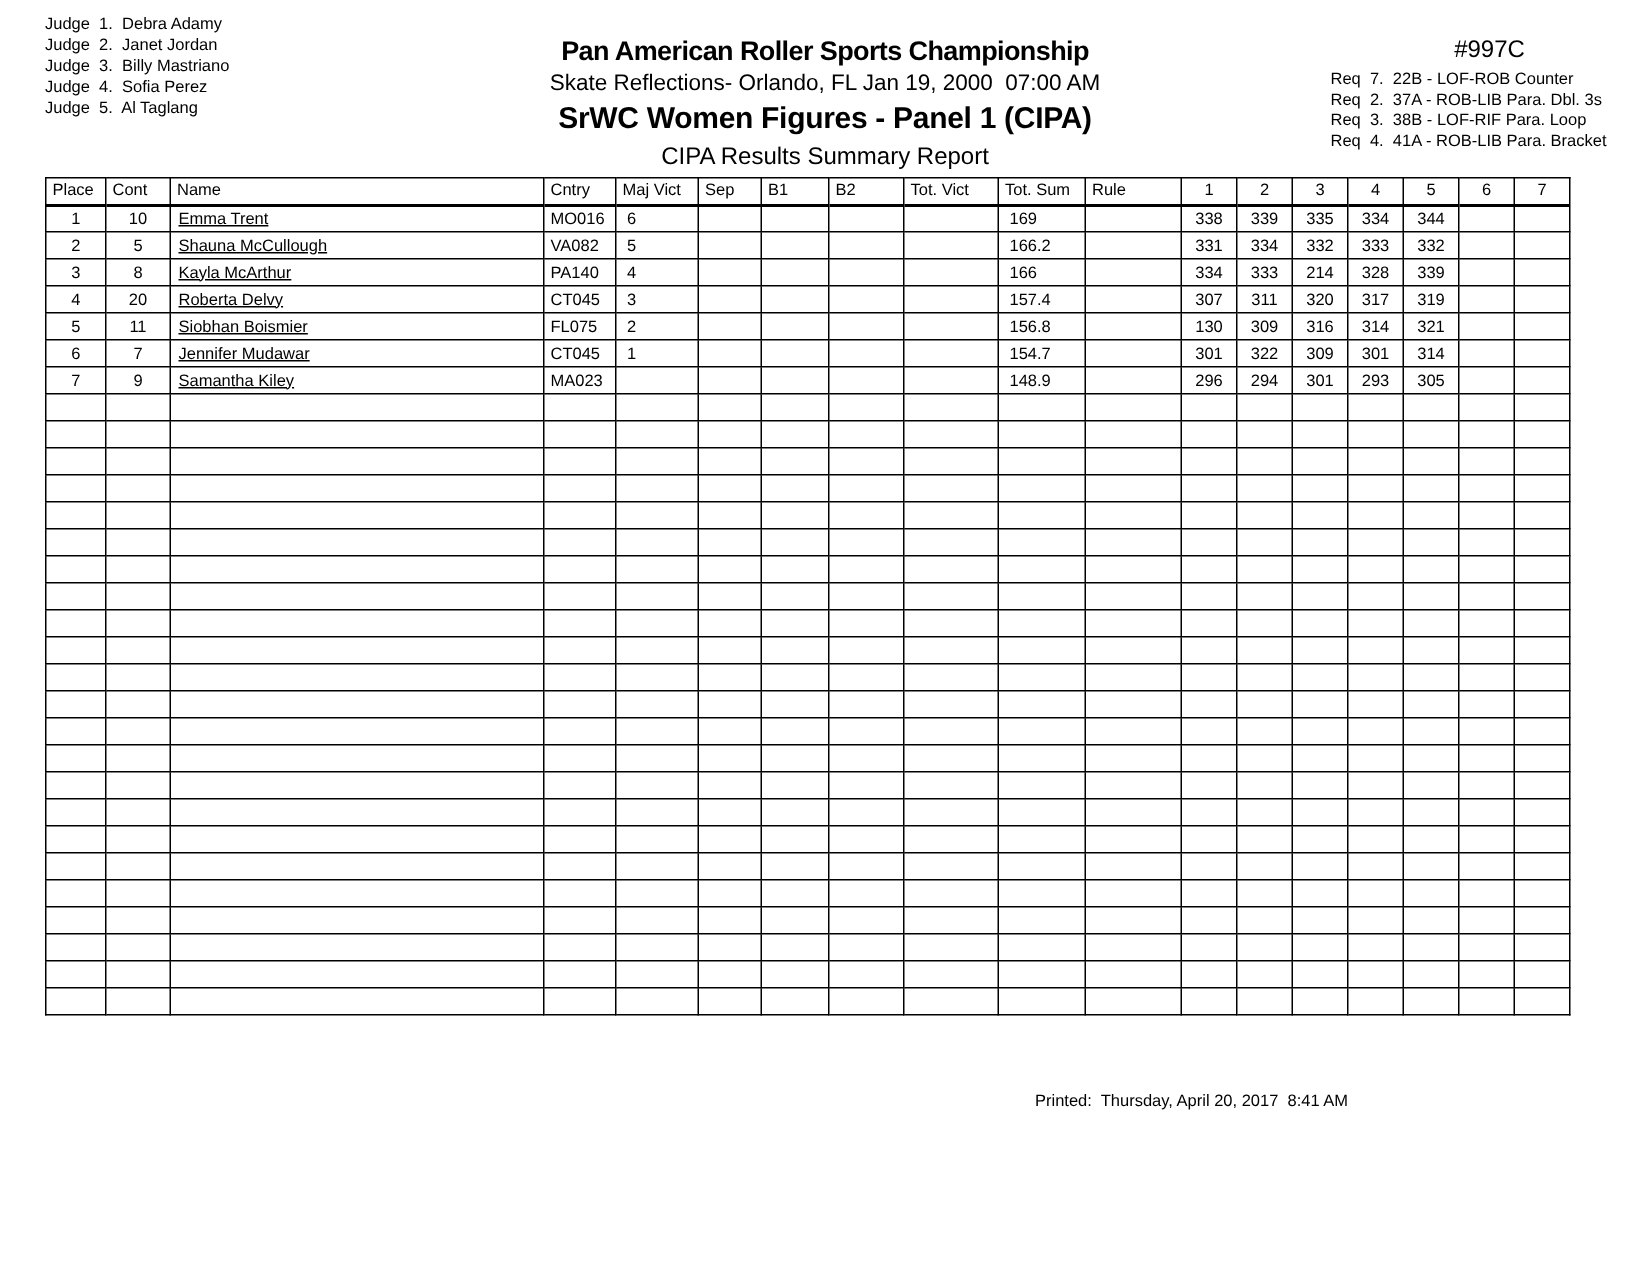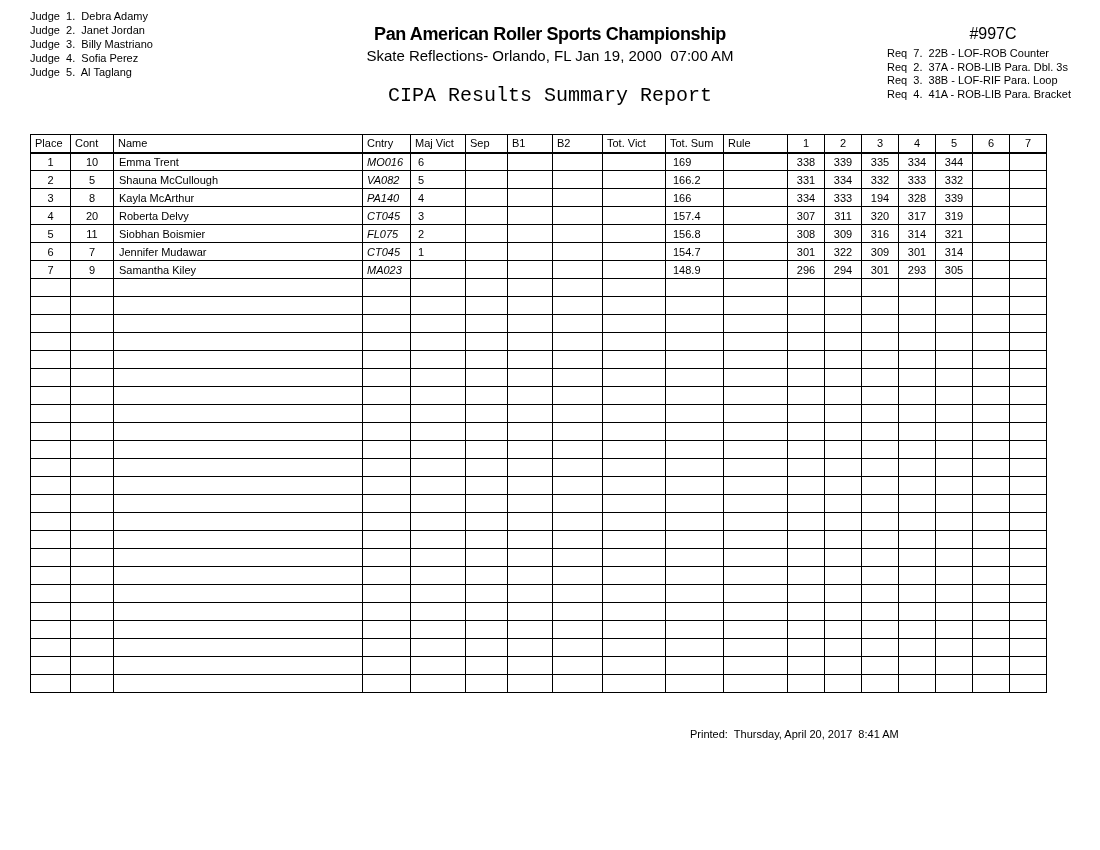--- a/index.html
+++ b/index.html
@@ -28,32 +28,32 @@
   .center-head {
     position: absolute;
     left: 0;
     right: 0;
     top: 24px;
     text-align: center;
   }
   .title-championship { font-size: 18px; font-weight: bold; letter-spacing: -0.4px; }
   .title-venue        { font-size: 15px; margin-top: 2px; white-space: pre; text-align: center; }
   .title-event        { font-size: 20px; font-weight: bold; margin-top: 4px; letter-spacing: -0.2px; }
-  .title-report       { font-size: 20px; margin-top: 20px; font-family: Liberation Mono, monospace; }
+  .title-report       { font-size: 16px; margin-top: 5px; }
 
   
   .req-block { position: absolute; left: 887px; top: 25px; }
   .req-code  { width: 212px; text-align: center; font-size: 16px; font-weight: normal; margin-bottom: 4px; }
   .req-line  { font-size: 11px; line-height: 13.5px; white-space: pre; }
 
   
   table.results {
     position: absolute;
     left: 30px;
-    top: 134px;
+    top: 118px;
     width: 1016px;
     border-collapse: collapse;
     table-layout: fixed;
     border-radius: 13px;
   }
   table.results th, table.results td {
     border: 1px solid #000;
     height: 18px;
     padding: 0 2px;
     font-size: 11px;
@@ -64,22 +64,22 @@
   }
   table.results thead th {
     border-bottom: 2px solid #000;
     text-align: left;
     padding-left: 4px;
   }
   table.results thead th:nth-child(n+12) { text-align: center; padding-left: 2px; }
   table.results td { text-align: left; }
   table.results td:nth-child(1),
   table.results td:nth-child(2)  { text-align: center; }
-  table.results td:nth-child(3)  { padding-left: 5px; }
-  table.results td:nth-child(4)  { padding-left: 4px; font-style: italic; }
+  table.results td:nth-child(3)  { padding-left: 5px; text-decoration: underline; }
+  table.results td:nth-child(4)  { padding-left: 4px; }
   table.results td:nth-child(5),
   table.results td:nth-child(10) { padding-left: 7px; }
   table.results td:nth-child(n+12) { text-align: center; padding-left: 2px; }
 
   
   .printed {
     position: absolute;
     left: 690px;
     top: 728px;
     font-size: 11px;
@@ -89,20 +89,21 @@
 </head>
 <body>
 
 <div class="page">
 
   <div class="judges"><div>Judge  1.  Debra Adamy</div><div>Judge  2.  Janet Jordan</div><div>Judge  3.  Billy Mastriano</div><div>Judge  4.  Sofia Perez</div><div>Judge  5.  Al Taglang</div></div>
 
   <div class="center-head">
     <div class="title-championship">Pan American Roller Sports Championship</div>
     <div class="title-venue">Skate Reflections- Orlando, FL Jan 19, 2000  07:00 AM</div>
+    <div class="title-event">SrWC Women Figures - Panel 1 (CIPA)</div>
     <div class="title-report">CIPA Results Summary Report</div>
   </div>
 
   <div class="req-block">
     <div class="req-code">#997C</div>
     <div>
         <div class="req-line">Req  7.  22B - LOF-ROB Counter</div>
         <div class="req-line">Req  2.  37A - ROB-LIB Para. Dbl. 3s</div>
         <div class="req-line">Req  3.  38B - LOF-RIF Para. Loop</div>
         <div class="req-line">Req  4.  41A - ROB-LIB Para. Bracket</div>
@@ -200,21 +201,21 @@
           <td>PA140</td>
           <td>4</td>
           <td></td>
           <td></td>
           <td></td>
           <td></td>
           <td>166</td>
           <td></td>
           <td>334</td>
           <td>333</td>
-          <td>194</td>
+          <td>214</td>
           <td>328</td>
           <td>339</td>
           <td></td>
           <td></td>
         </tr>
         <tr>
           <td>4</td>
           <td>20</td>
           <td>Roberta Delvy</td>
           <td>CT045</td>
@@ -238,21 +239,21 @@
           <td>11</td>
           <td>Siobhan Boismier</td>
           <td>FL075</td>
           <td>2</td>
           <td></td>
           <td></td>
           <td></td>
           <td></td>
           <td>156.8</td>
           <td></td>
-          <td>308</td>
+          <td>130</td>
           <td>309</td>
           <td>316</td>
           <td>314</td>
           <td>321</td>
           <td></td>
           <td></td>
         </tr>
         <tr>
           <td>6</td>
           <td>7</td>

